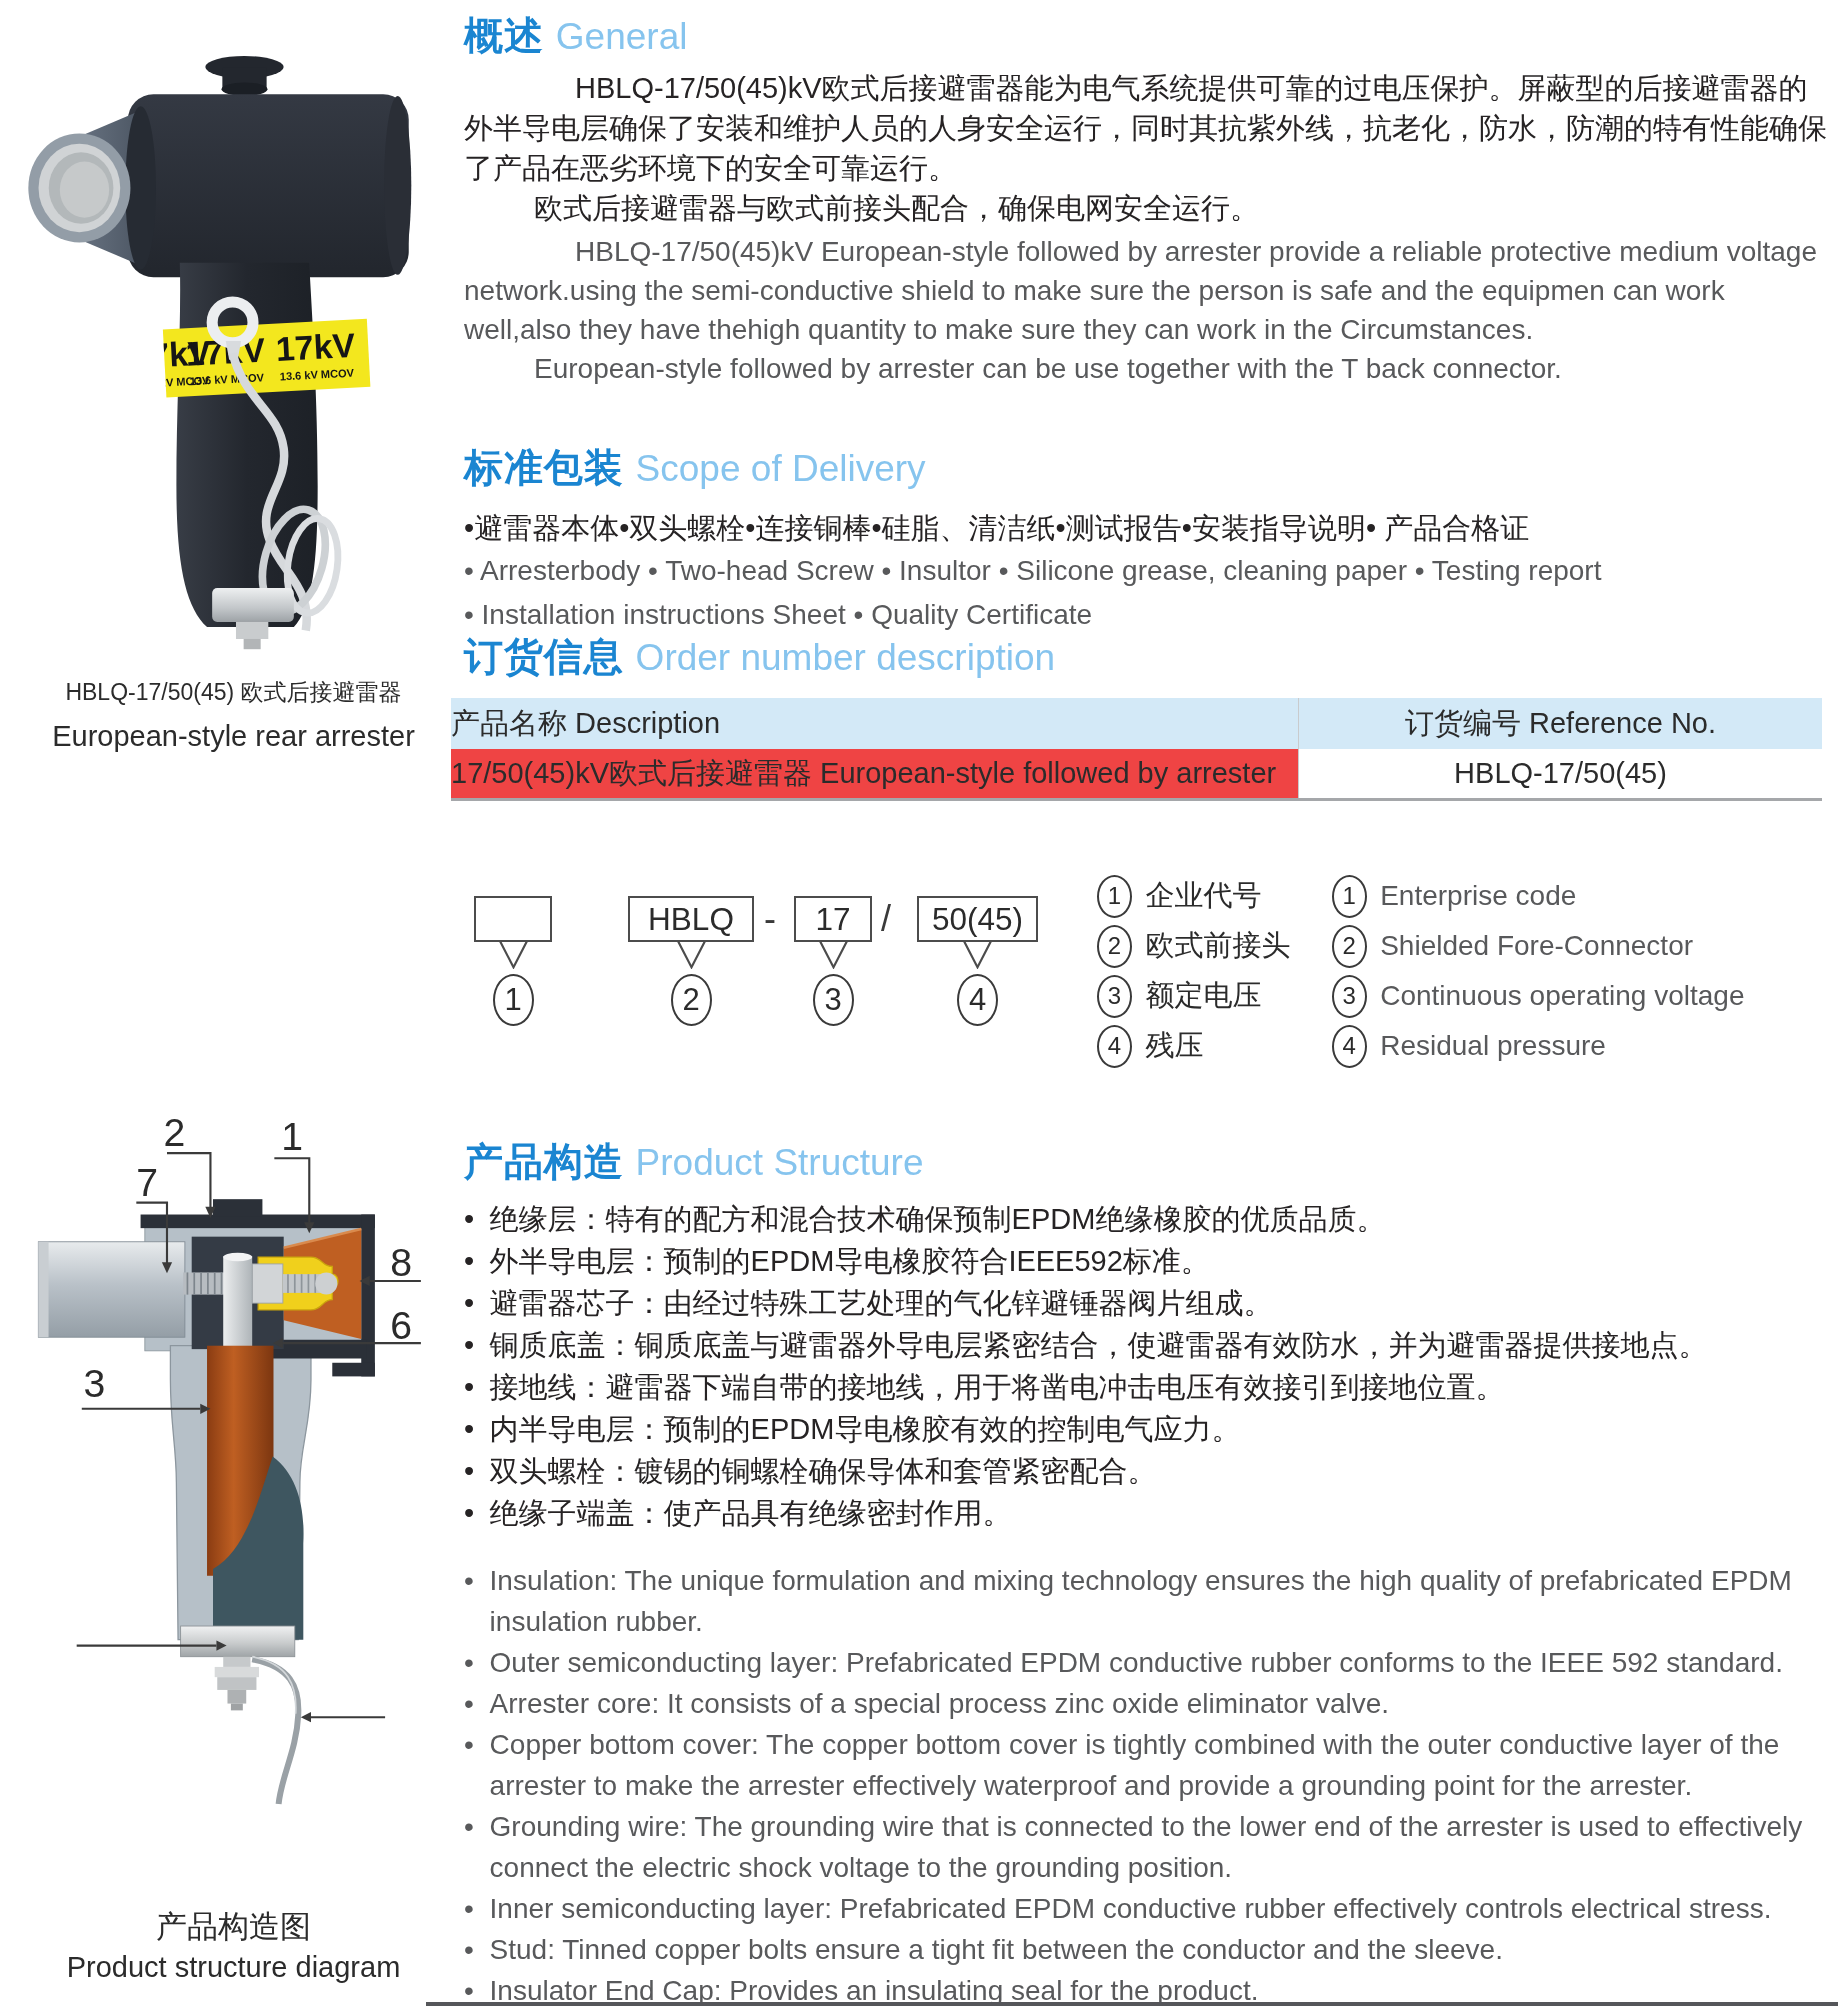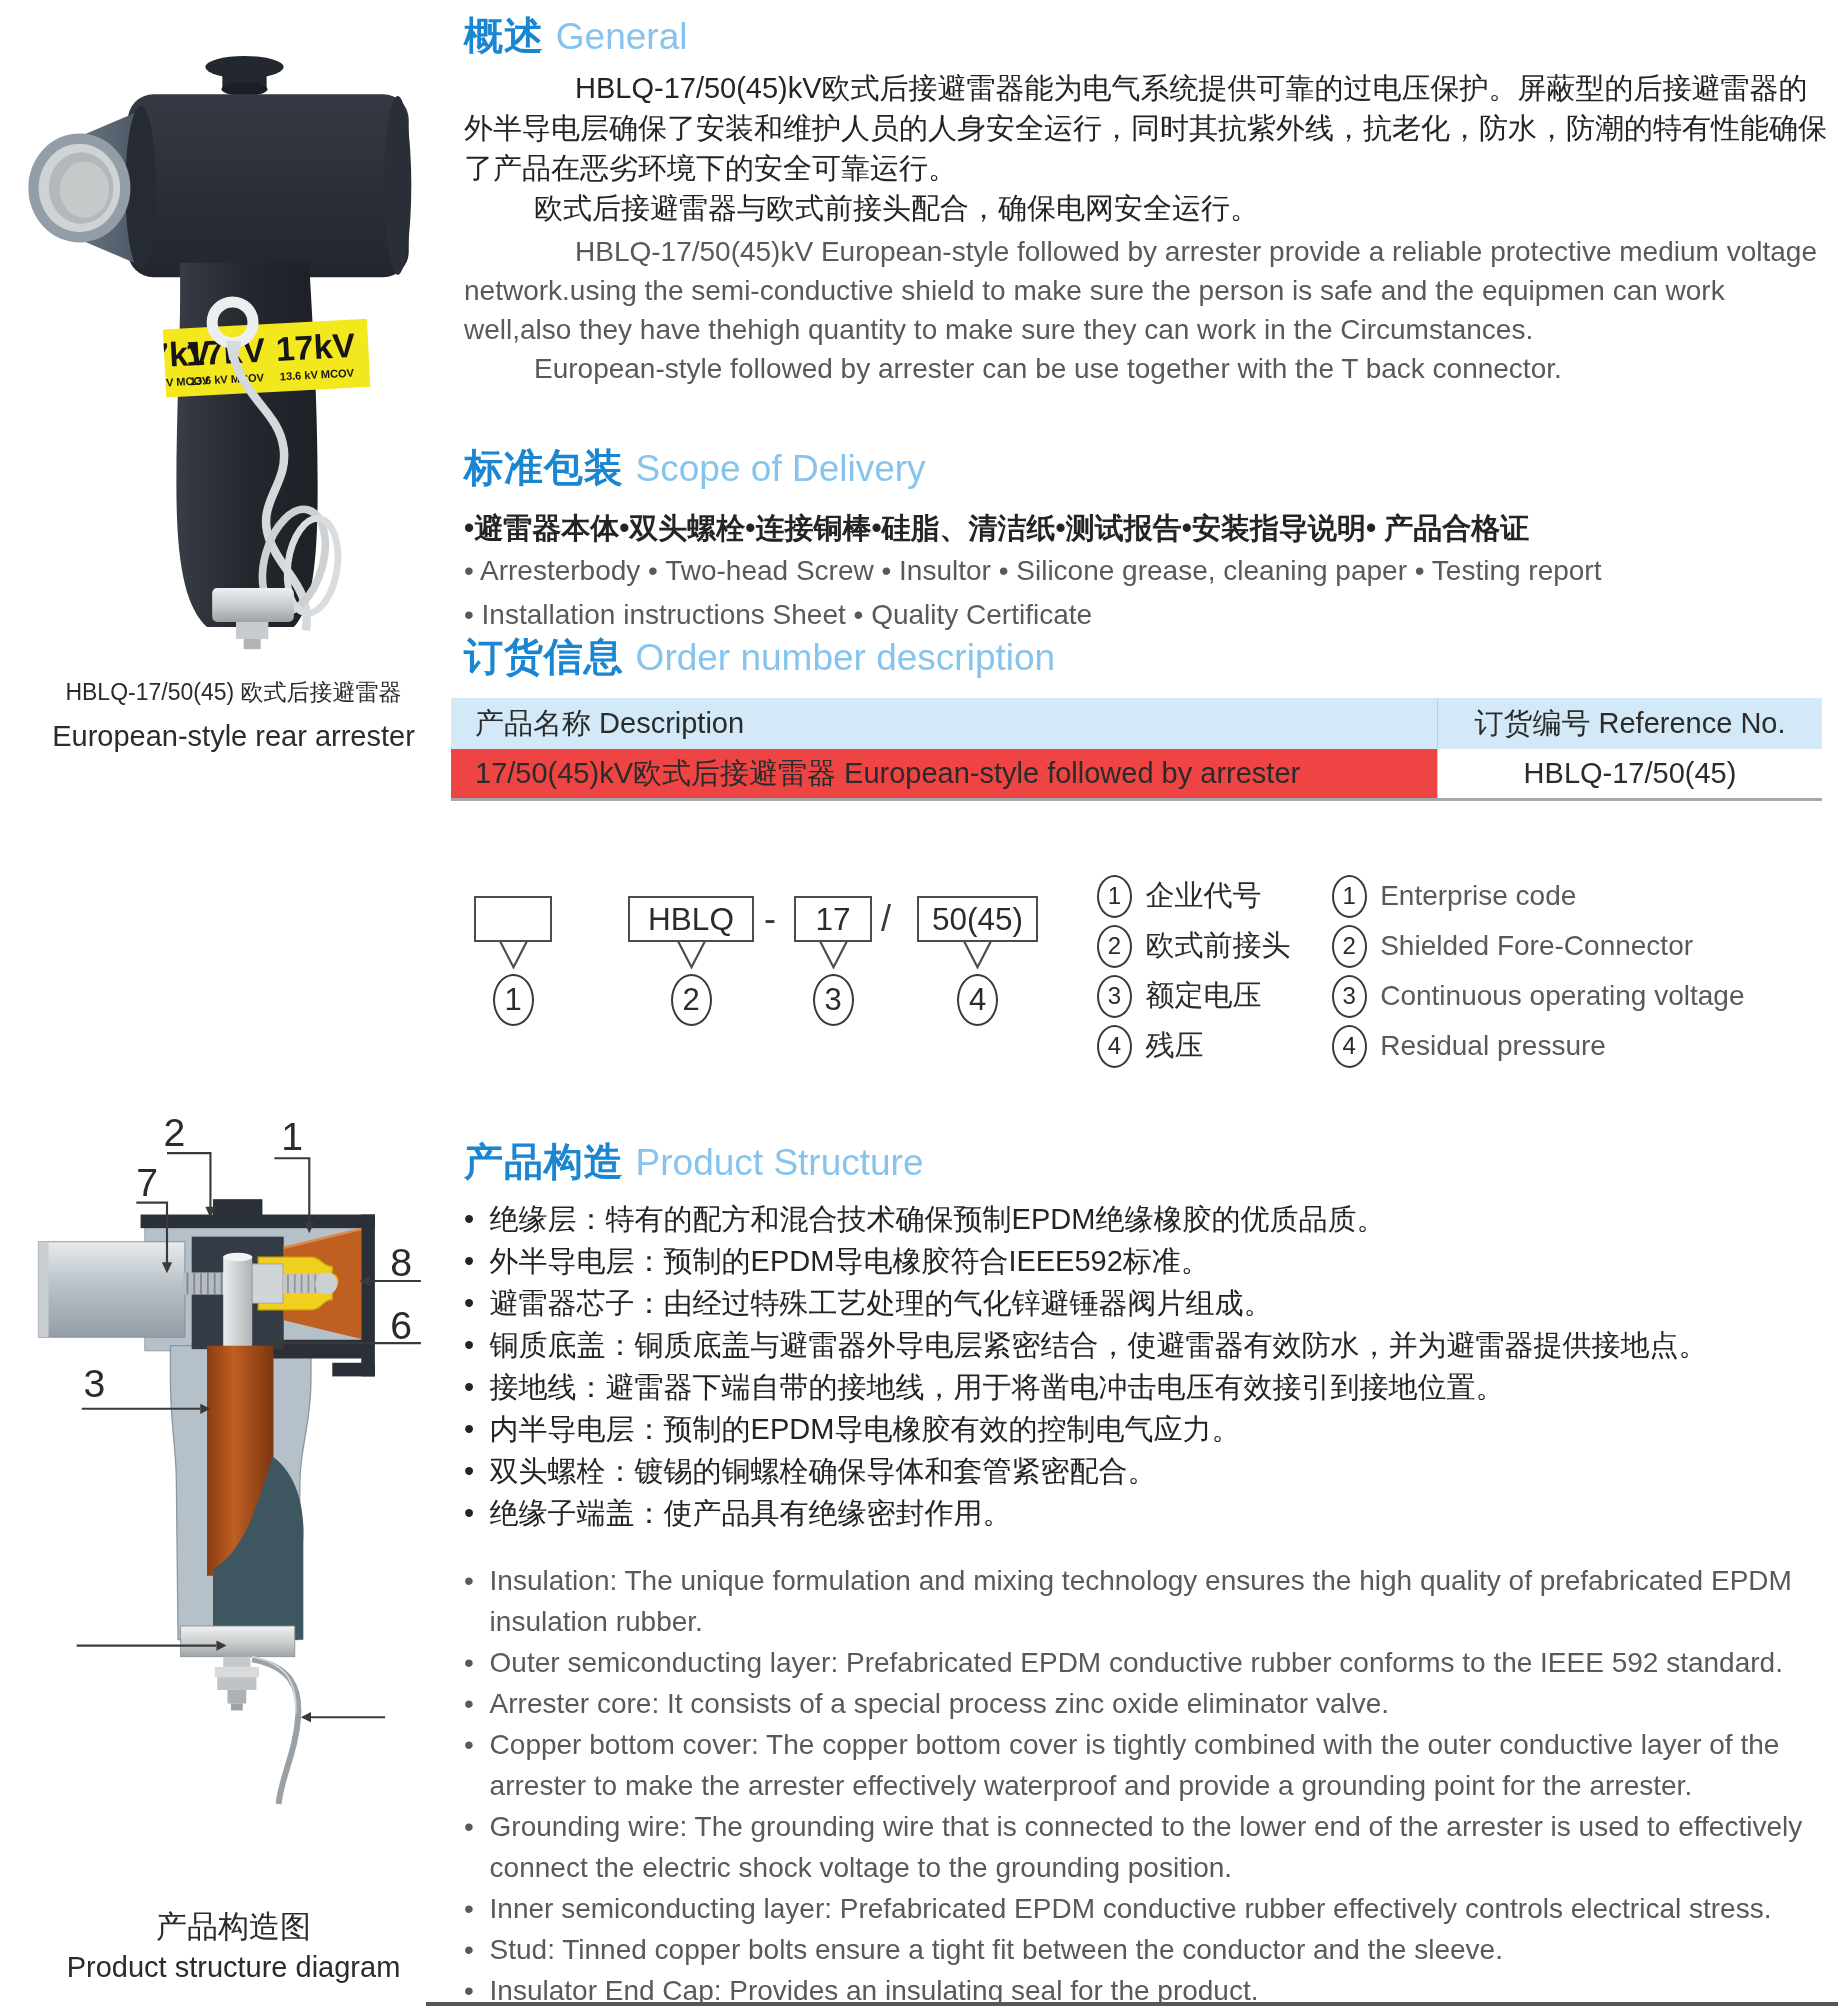--- a/index.html
+++ b/index.html
@@ -13,28 +13,28 @@
   .sec-head .en{font-size:37px;font-weight:normal;color:#86c4ee;margin-left:12px;}
   
   .cn-text{font-size:29px;color:#262324;line-height:40px;}
   .en-text{font-size:28px;color:#58595b;line-height:39px;}
   .abs{position:absolute;}
   .w-main{width:1367px;}
   .ind-lg{text-indent:111px;}
   .ind-sm{text-indent:70px;}
   p{margin:0;}
   
-  .scope-cn{font-size:29px;color:#262324;font-weight:bold;}
+  .scope-cn{font-size:29px;color:#262324;}
   .scope-en{font-size:28px;color:#58595b;}
   
   .order-table{position:absolute;left:451px;top:698px;width:1371px;}
   .t-row{display:flex;width:100%;}
   .t-head{background:#d3e9f7;height:51px;}
   .t-body{background:#ffffff;height:49px;border-bottom:3.4px solid #a5a7aa;}
-  .t-c1{width:987px;display:flex;align-items:center;padding-left:24px;box-sizing:border-box;
+  .t-c1{width:848px;display:flex;align-items:center;box-sizing:border-box;
         font-size:29px;color:#2b2b2b;border-right:1.7px solid #c9cbcd;}
   .t-c2{flex:1;display:flex;align-items:center;justify-content:center;font-size:29px;color:#2b2b2b;}
   
   .code-diagram{position:absolute;left:464px;top:896px;width:664px;height:153px;}
   .code-unit{position:absolute;display:flex;flex-direction:column;align-items:center;}
   .code-box{height:46px;border:2.6px solid #4c4c4c;background:#fff;display:flex;align-items:center;
             justify-content:center;font-size:31.5px;color:#2b2b2b;box-sizing:border-box;width:100%;}
   .code-pointer{margin-top:-1.7px;line-height:0;}
   .code-circle{margin-top:5.1px;width:37px;height:48px;border:2.6px solid #3a3a3a;border-radius:50%;
                display:flex;align-items:center;justify-content:center;font-size:31px;color:#2b2b2b;}

